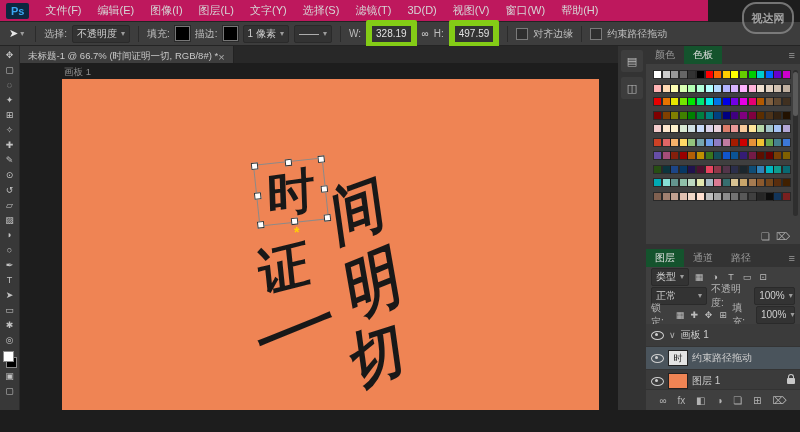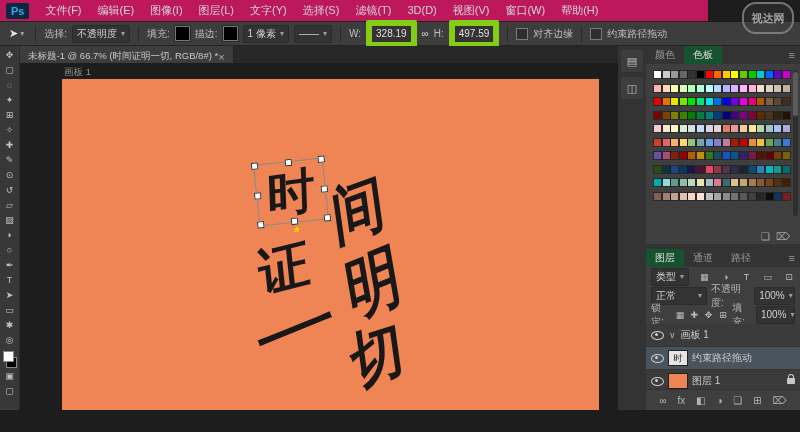--- a/index.html
+++ b/index.html
@@ -69,21 +69,21 @@
   .ptab.active{background:#14532d;color:#e2e2e2;}
   .pmenu{margin-left:auto;margin-right:5px;color:#9a9a9a;font-size:11px;}
   .swatch-area{position:relative;height:158px;padding:7px 10px 0 8px;flex:none;}
   #swatch-grid{display:grid;grid-template-columns:repeat(16,7px);column-gap:1.6px;row-gap:6.5px;}
   .swatch{width:7px;height:7px;box-shadow:0 0 0 1px rgba(0,0,0,.35);}
   .vscroll{position:absolute;right:2px;top:6px;width:5px;height:146px;background:#2e2e2e;border-radius:3px;}
   .vthumb{position:absolute;left:0;top:2px;width:5px;height:44px;background:#5a5a5a;border-radius:3px;}
   .swatch-footer{height:15px;display:flex;justify-content:flex-end;align-items:center;gap:6px;padding-right:10px;
                  color:#a8a8a8;font-size:10px;flex:none;}
   .pdivider{height:5px;background:#333;flex:none;}
-  .lrow{height:19px;display:flex;align-items:center;gap:4px;padding:0 5px;flex:none;justify-content:space-between;}
+  .lrow{height:19px;display:flex;align-items:center;gap:4px;padding:0 5px;flex:none;}
   .lbl{color:#b5b5b5;}
   .licon{color:#bdbdbd;font-size:9px;width:12px;text-align:center;}
   .layer-list{flex:1;background:#3b3b3b;overflow:hidden;}
   .layer-row{height:22px;display:flex;align-items:center;gap:5px;padding:0 5px;border-bottom:1px solid #343434;color:#cdcdcd;}
   .layer-row.selected{background:#4a545c;}
   .disc{color:#b0b0b0;font-size:9px;}
   .thumb{width:18px;height:14px;background:#e4e4e4;box-shadow:0 0 0 1px #222;display:flex;align-items:center;
          justify-content:center;font-size:9px;color:#1a1a1a;overflow:hidden;flex:none;}
   .lname{white-space:nowrap;overflow:hidden;text-overflow:ellipsis;}
   .eye{width:11px;height:7px;border:1px solid #cfcfcf;border-radius:50%;position:relative;flex:none;}

